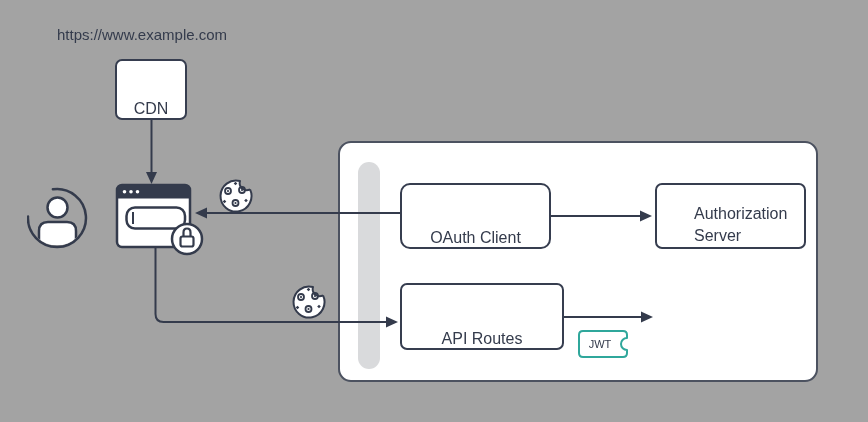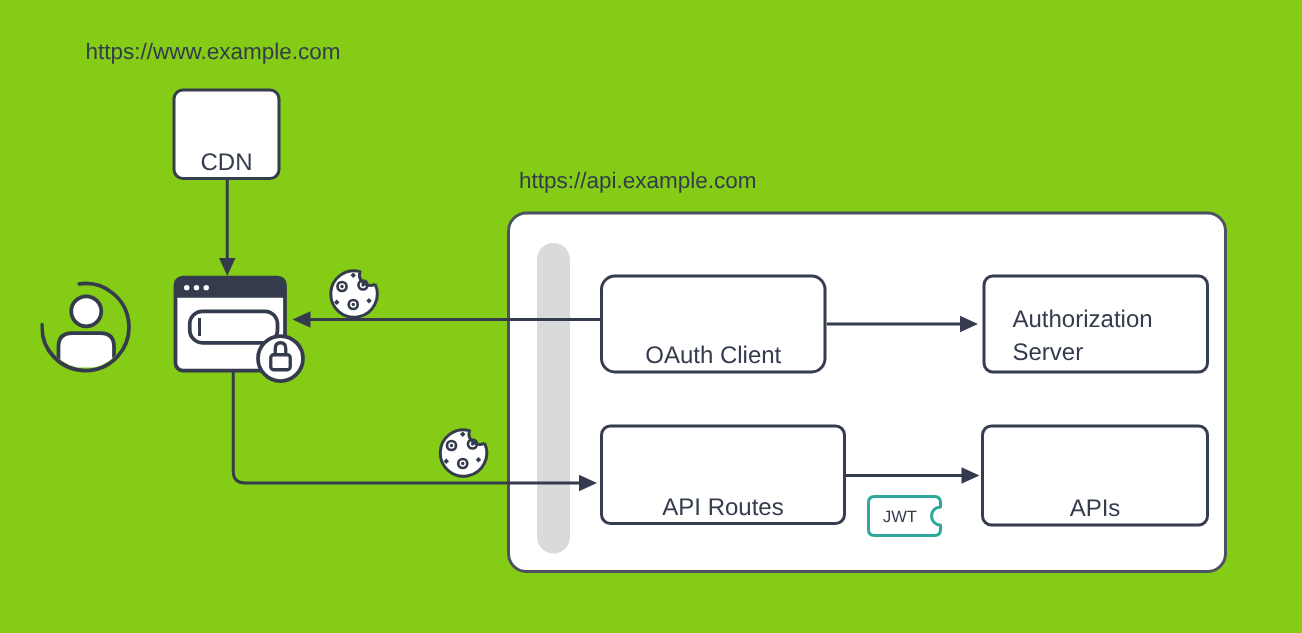--- a/index.html
+++ b/index.html
@@ -1,48 +1,47 @@
 <!DOCTYPE html>
 <html><head>
 <meta charset="utf-8">
 <style>
   html,body{margin:0;padding:0;background:#fff;}
   .canvas{
-    position:relative;width:868px;height:422px;background:#84cc16;overflow:hidden;
+    position:relative;width:868px;height:422px;background:#a3a3a3;overflow:hidden;
     font-family:"Liberation Sans", sans-serif;color:#343b4c;
   }
   .domain-label{
     position:absolute;font-size:15px;color:#343b4c;white-space:nowrap;
   }
   .node{
     position:absolute;background:#fff;border:2px solid #363d4f;border-radius:7px;
     display:flex;align-items:flex-end;justify-content:center;
     font-size:16px;color:#343b4c;box-sizing:border-box;z-index:3;
   }
-  .node.left-text{justify-content:flex-start;text-align:left;padding-left:18px;line-height:22px;}
+  .node.left-text{justify-content:flex-start;text-align:left;padding-left:37px;line-height:22px;}
   .container-box{
     position:absolute;left:338px;top:141px;width:480px;height:241px;
     border:2px solid #4c5260;border-radius:13px;background:#fff;box-sizing:border-box;z-index:1;
   }
   .gray-bar{
     position:absolute;left:18px;top:19px;width:22px;height:207px;
     border-radius:11px;background:#d9dadc;
   }
   .icon-svg,.arrow-svg{position:absolute;display:block;}
   .arrow-svg{z-index:2;}
   .icon-svg{z-index:4;}
   .jwt-text{font-family:"Liberation Sans",sans-serif;font-size:11px;fill:#343b4c;}
 </style>
 </head>
 <body>
 
 <div class="canvas">
 
   <div class="domain-label" style="left:57px;top:26px;">https://www.example.com</div>
-  <div class="domain-label" style="left:346px;top:112px;">https://api.example.com</div>
 
   <div class="container-box">
     <div class="gray-bar"></div>
   </div>
 
   <svg class="arrow-svg" style="left:144px;top:120px;" width="15" height="66">
     <path d="M 7.5 0 V 53" stroke="#343b4c" stroke-width="2" fill="none"></path>
     <polygon points="2,52 13,52 7.5,64" fill="#343b4c"></polygon>
   </svg>
 
@@ -75,23 +74,20 @@
   </div>
 
   <div class="node left-text" style="left:655px;top:183px;width:151px;height:66px;">
     <span>Authorization Server</span>
   </div>
 
   <div class="node" style="left:400px;top:283px;width:164px;height:67px;">
     <span>API Routes</span>
   </div>
 
-  <div class="node" style="left:654px;top:283px;width:152px;height:68px;">
-    <span>APIs</span>
-  </div>
 
   <svg class="icon-svg" style="left:27px;top:187px;" width="62" height="64" viewBox="0 0 62 64">
     <defs>
       <clipPath id="user-clip">
           <circle cx="30" cy="31" r="27.6"></circle>
         </clipPath>
     </defs>
     <path d="M 25.9 2.3 A 29 29 0 1 1 1 29.5" stroke="#343b4c" stroke-width="2.5" fill="none" stroke-linecap="round"></path>
     <circle cx="30.5" cy="20.5" r="10" stroke="#343b4c" stroke-width="2.5" fill="#fff"></circle>
     <g clip-path="url(#user-clip)">

